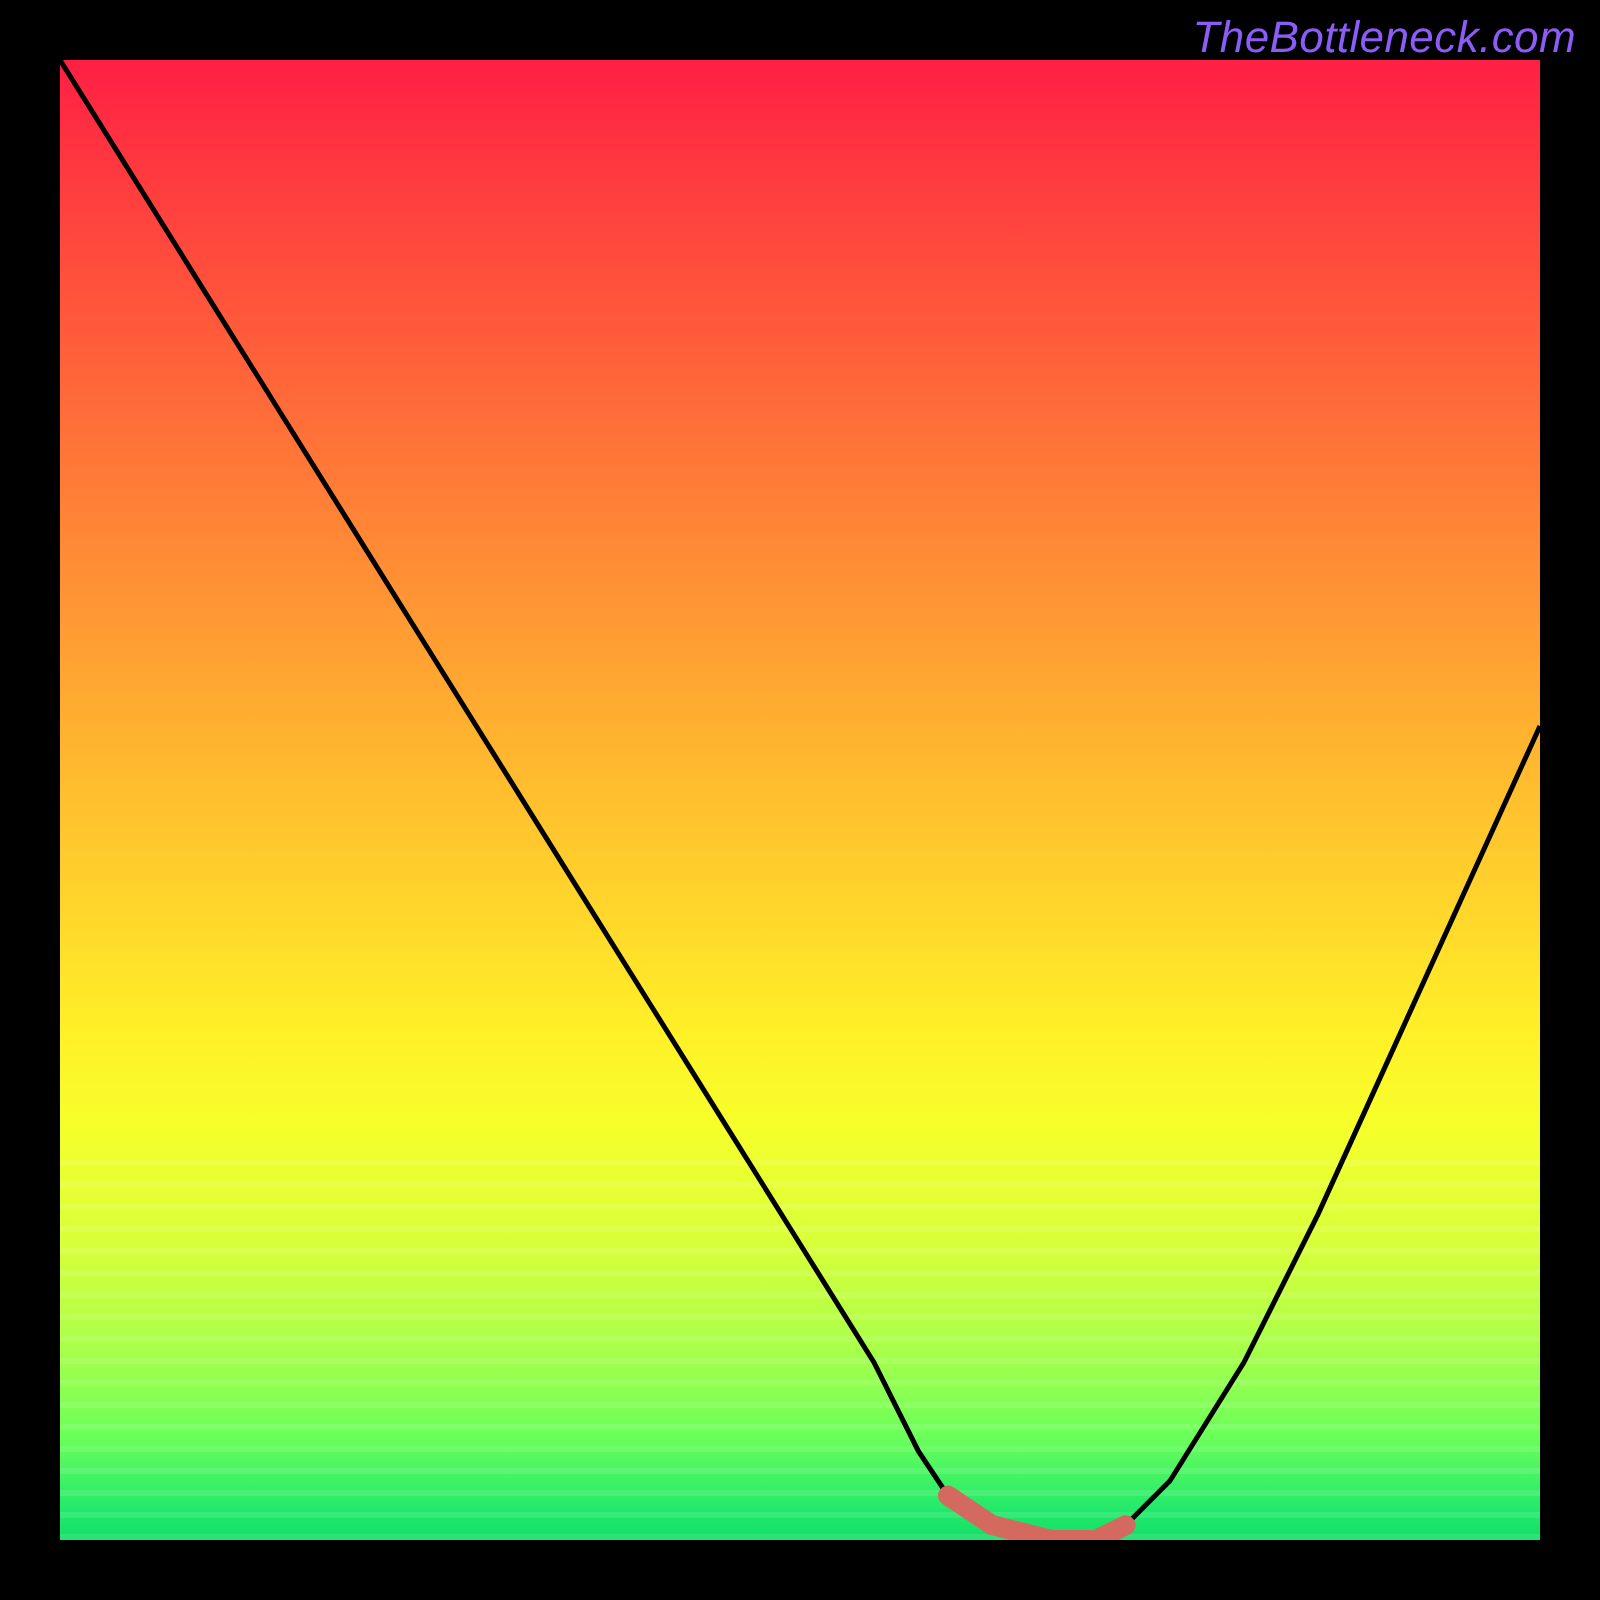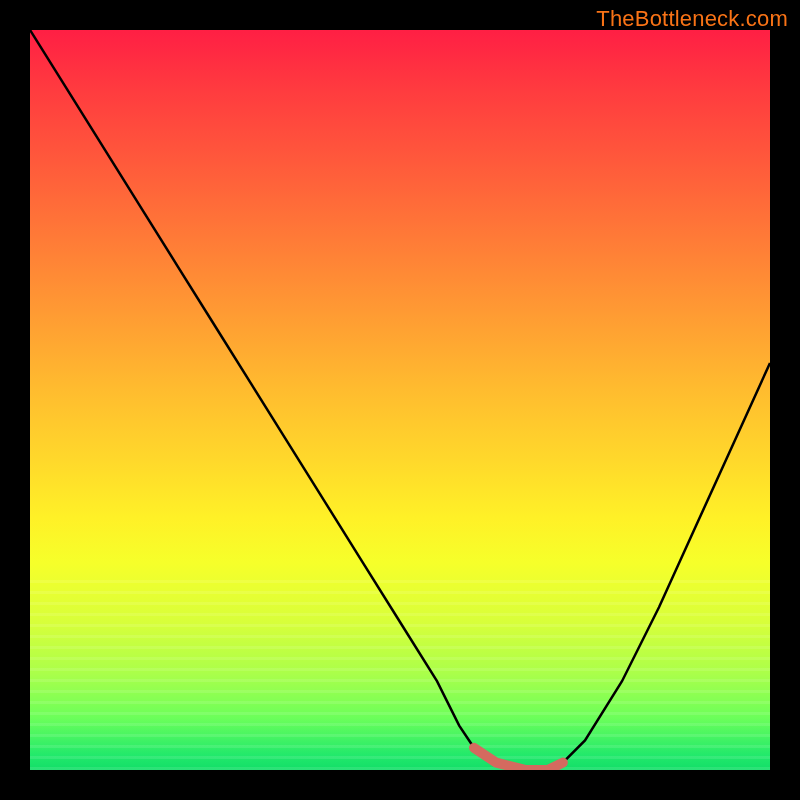--- a/index.html
+++ b/index.html
@@ -16,25 +16,26 @@
     top: 0;
     left: 0;
     width: 800px;
     height: 800px;
     background: #000;
   }
   .watermark {
     position: absolute;
     top: 6px;
     right: 12px;
-    color: #f97316;
+    color: #8b5cf6;
     font-size: 22px;
     font-weight: 500;
     letter-spacing: 0.2px;
     z-index: 10;
+    font-style: italic;
   }
   .plot-area {
     position: absolute;
     left: 30px;
     top: 30px;
     width: 740px;
     height: 740px;
     
     background: linear-gradient(
       to bottom,

